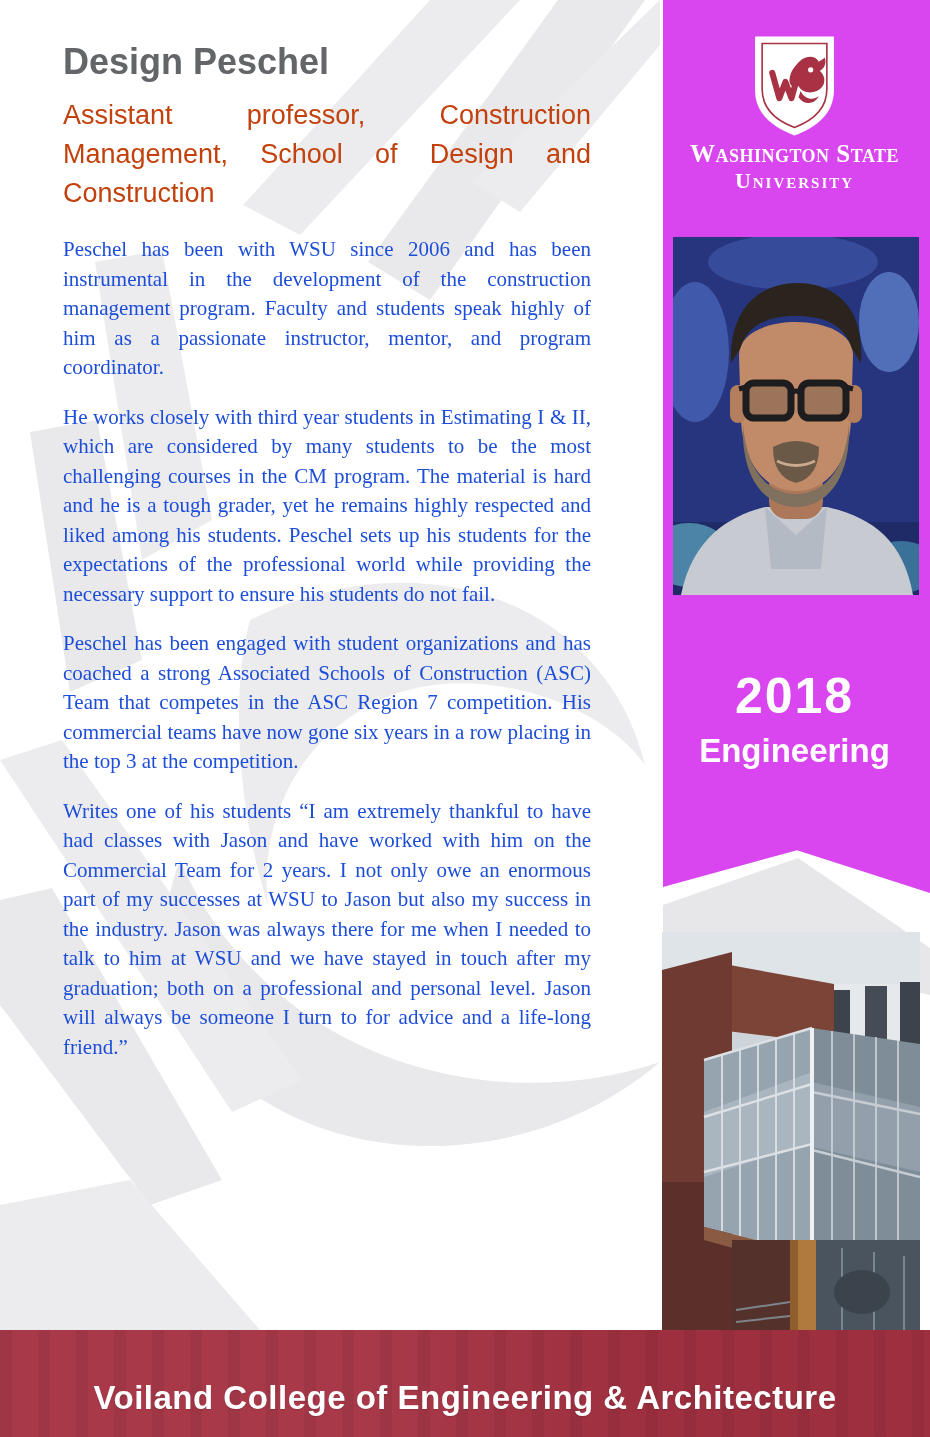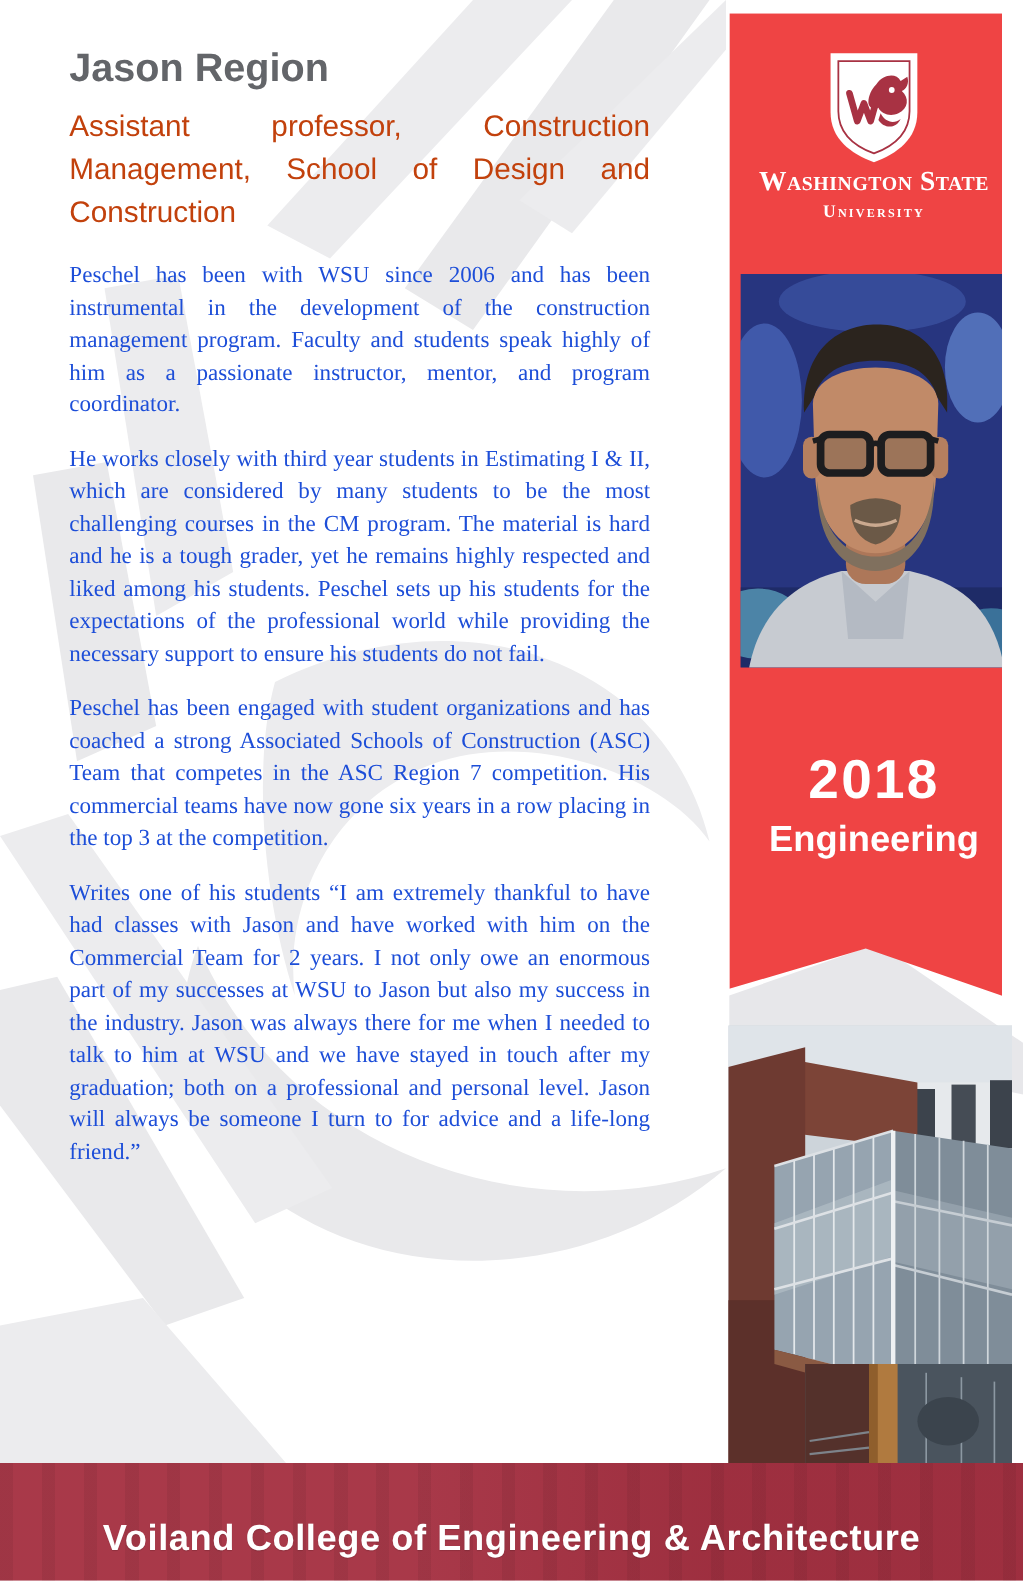--- a/index.html
+++ b/index.html
@@ -30,31 +30,31 @@
   }
   .content p{
     margin:0 0 20px 0;
     font-family:"Liberation Serif", serif;
     font-size:21px;line-height:29.5px;
     color:#1d4ed8;
     text-align:justify;
   }
   
   .sidebar{
-    position:absolute;left:663px;top:12px;width:248px;height:895px;z-index:3;
-    background:#ef4444;
+    position:absolute;left:663px;top:0;width:268px;height:895px;z-index:3;
+    background:#d946ef;
     clip-path:polygon(0 0,100% 0,100% 99.8%,50% 95%,0 99.1%);
   }
   .shield{position:absolute;left:87px;top:34px;width:89px;height:104px;}
   .univ{
     position:absolute;left:0;top:140px;width:263px;text-align:center;color:#ffffff;
     font-family:"Liberation Serif", serif;
   }
   .univ .l1{font-size:25px;line-height:28px;letter-spacing:0.5px;font-variant:small-caps;font-weight:bold;}
-  .univ .l2{font-size:16px;line-height:26px;letter-spacing:2px;font-variant:small-caps;font-weight:bold;}
+  .univ .l2{font-size:22px;line-height:26px;letter-spacing:2px;font-variant:small-caps;font-weight:bold;}
   .portrait{position:absolute;left:10px;top:237px;width:246px;height:358px;overflow:hidden;}
   .portrait svg{display:block;}
   .year{
     position:absolute;left:0;top:668px;width:263px;text-align:center;
     color:#ffffff;font-size:50px;line-height:56px;font-weight:bold;letter-spacing:2px;
   }
   .event{
     position:absolute;left:0;top:732px;width:263px;text-align:center;
     color:#ffffff;font-size:33px;line-height:38px;font-weight:bold;
   }
@@ -95,21 +95,21 @@
     <polygon points="30,432 97,420 142,660 70,692" fill="#e9e9eb"></polygon>
     <path d="M250,620 C420,535 605,600 645,765 C600,700 470,658 380,700 C300,736 258,822 268,905 C238,812 230,692 250,620 Z" fill="#ececee"></path>
     <path d="M180,860 C262,1052 482,1122 660,1062 C520,1182 300,1172 198,1042 C158,982 160,910 180,860 Z" fill="#e9e9eb"></path>
     <polygon points="0,760 62,740 302,1080 232,1112" fill="#ececee"></polygon>
     <polygon points="0,900 52,888 222,1180 150,1205 0,1005" fill="#e9e9eb"></polygon>
     <polygon points="663,905 798,858 930,948 930,995 663,935" fill="#e7e7ea"></polygon>
     <polygon points="0,1205 130,1180 260,1330 0,1330" fill="#ececee"></polygon>
   </svg>
 
   <div class="content">
-    <h1>Jason Region</h1>
+    <h1>Design Peschel</h1>
     <h2>Assistant professor, Construction Management, School of Design and Construction</h2>
     <p>Peschel has been with WSU since 2006 and has been instrumental in the development of the construction management program.  Faculty and students speak highly of him as a passionate instructor, mentor, and program coordinator.</p>
     <p>He works closely with third year students in Estimating I &amp; II, which are considered by many students to be the most challenging courses in the CM program.  The material is hard and he is a tough grader, yet he remains highly respected and liked among his students.  Peschel sets up his students for the expectations of the professional world while providing the necessary support to ensure his students do not fail.</p>
     <p>Peschel has been engaged with student organizations and has coached a strong Associated Schools of Construction (ASC) Team that competes in the ASC Region 7 competition.  His commercial teams have now gone six years in a row placing in the top 3 at the competition.</p>
     <p>Writes one of his students “I am extremely thankful to have had classes with Jason and have worked with him on the Commercial Team for 2 years. I not only owe an enormous part of my successes at WSU to Jason but also my success in the industry. Jason was always there for me when I needed to talk to him at WSU and we have stayed in touch after my graduation; both on a professional and personal level. Jason will always be someone I turn to for advice and a life-long friend.”</p>
   </div>
 
   <div class="sidebar">
 
     <svg class="shield" viewBox="0 0 88 102" aria-hidden="true">

